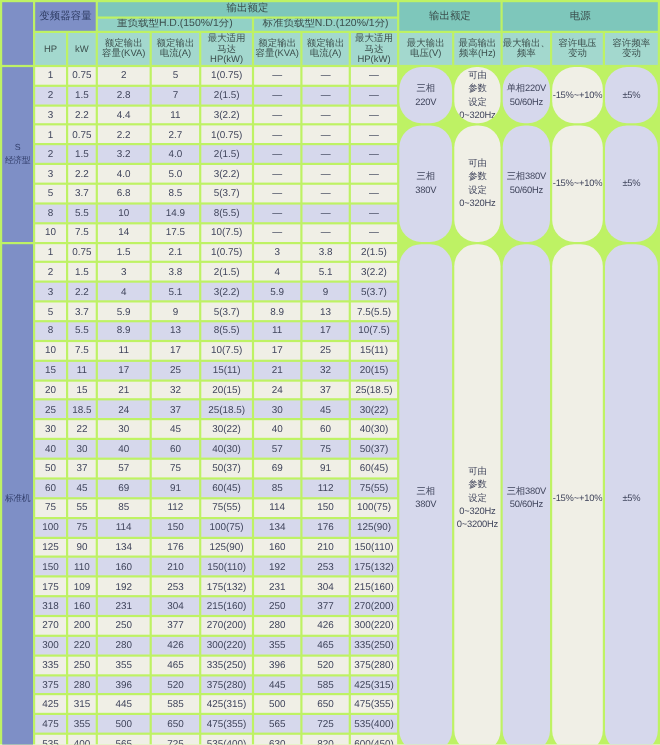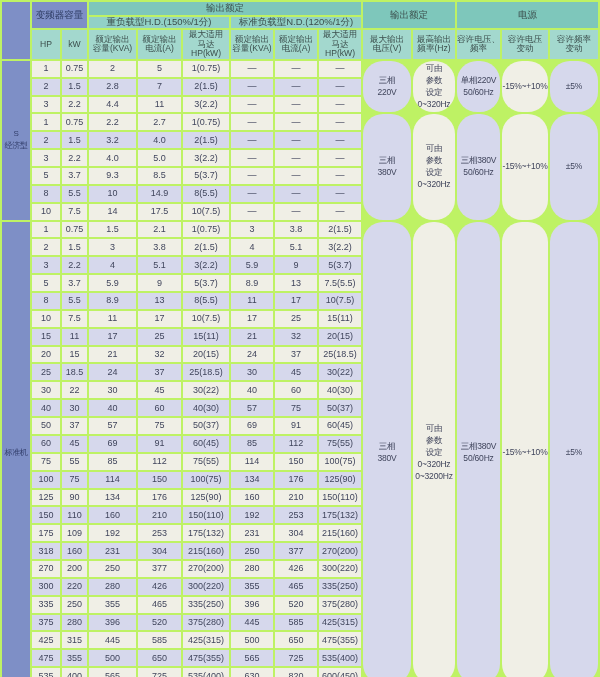--- a/index.html
+++ b/index.html
@@ -66,21 +66,21 @@
       <th class="h3">额定输出
 容量(KVA)</th>
       <th class="h3">额定输出
 电流(A)</th>
       <th class="h3">最大适用
 马达HP(kW)</th>
       <th class="h3">最大输出
 电压(V)</th>
       <th class="h3">最高输出
 频率(Hz)</th>
-      <th class="h3">容许电压、
+      <th class="h3">最大输出、
 频率</th>
       <th class="h3">容许电压
 变动</th>
       <th class="h3">容许频率
 变动</th>
     </tr>
   </thead>
   <tbody>
         <tr>
           <td class="side" rowspan="9">S
@@ -160,21 +160,21 @@
           <td class="cream">4.0</td>
           <td class="cream">5.0</td>
           <td class="cream">3(2.2)</td>
           <td class="cream">—</td>
           <td class="cream">—</td>
           <td class="cream">—</td>
         </tr>
         <tr>
           <td class="cream">5</td>
           <td class="cream">3.7</td>
-          <td class="cream">9.3</td>
+          <td class="cream">6.8</td>
           <td class="cream">8.5</td>
           <td class="cream">5(3.7)</td>
           <td class="cream">—</td>
           <td class="cream">—</td>
           <td class="cream">—</td>
         </tr>
         <tr>
           <td class="lav">8</td>
           <td class="lav">5.5</td>
           <td class="lav">10</td>

